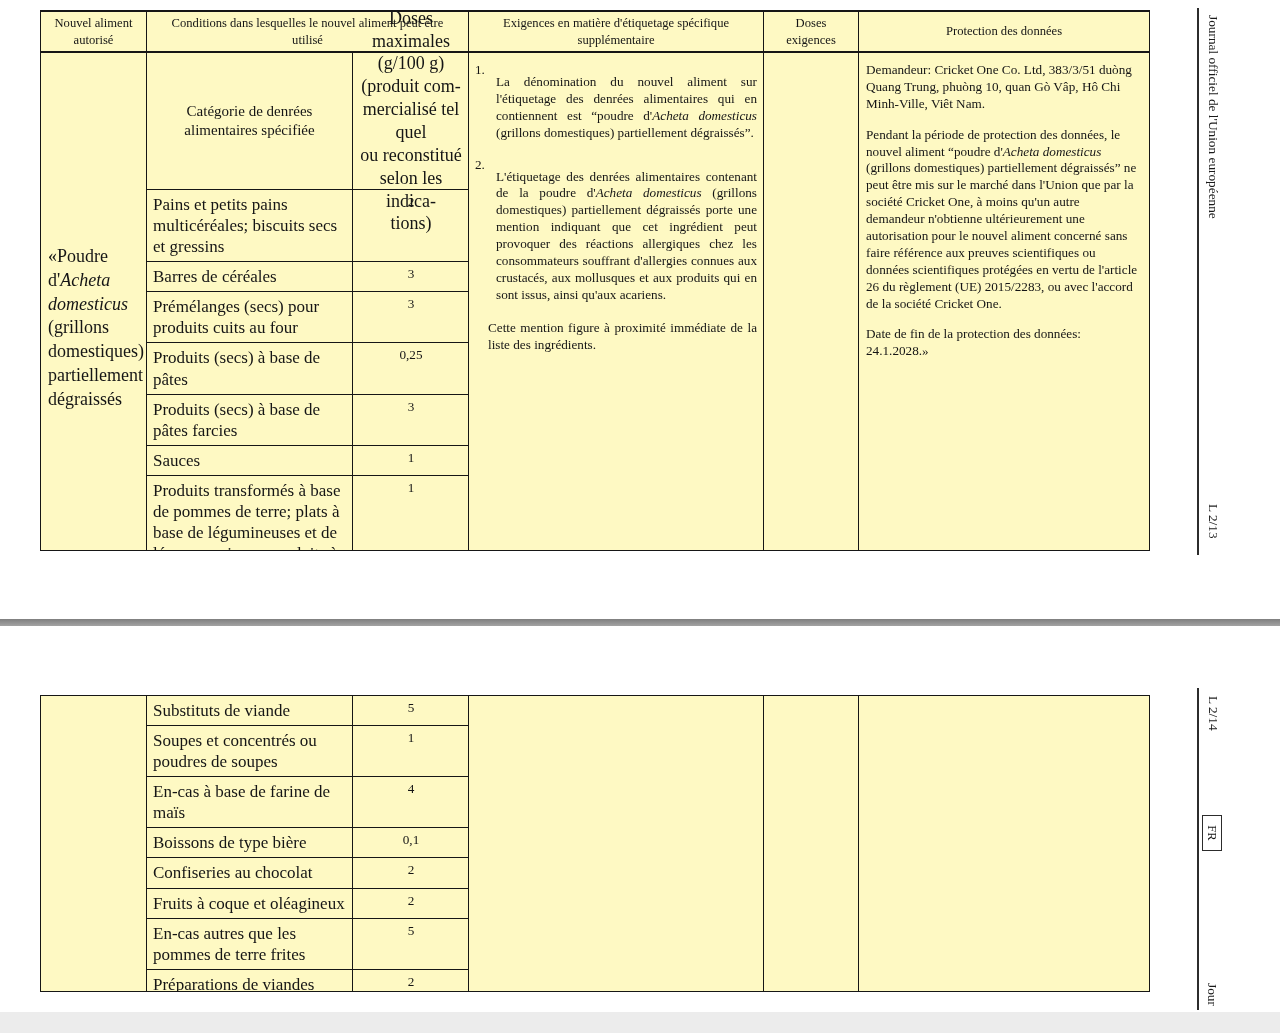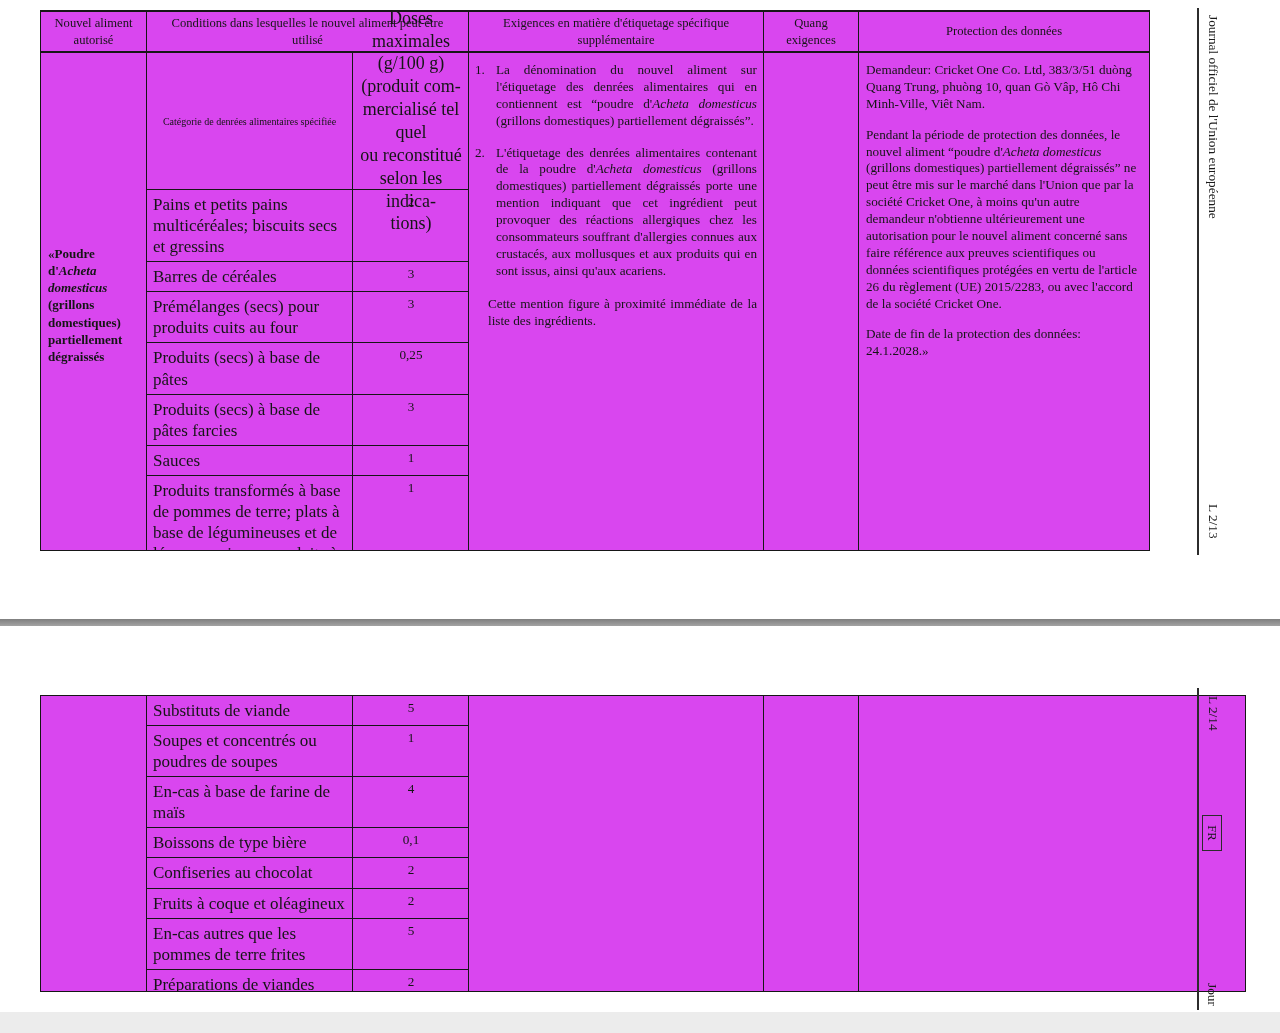--- a/index.html
+++ b/index.html
@@ -2,59 +2,59 @@
 <html><head>
 <meta charset="utf-8">
 <style>
   html,body{margin:0;padding:0;background:#fff;}
   #page{position:relative;width:1280px;height:1033px;background:#fff;overflow:hidden;
         font-family:"Liberation Serif","DejaVu Serif",serif;color:#151515;}
   .it{font-style:italic}
 
   
   .ojtable{position:absolute;left:40px;box-sizing:border-box;border:1px solid #161616;
-           display:flex;flex-direction:column;background:#d946ef;overflow:hidden;}
+           display:flex;flex-direction:column;background:#fef9c3;overflow:hidden;}
   #t1{top:10px;width:1110px;height:541px;border-top-width:2px;}
-  #t2{top:695px;width:1206px;height:297px;}
+  #t2{top:695px;width:1110px;height:297px;}
 
   .hdr-row{display:flex;height:41px;box-sizing:border-box;border-bottom:2px solid #161616;flex:none;}
   .body-row{display:flex;flex:1;min-height:0;}
 
   .col{box-sizing:border-box;border-right:1px solid #161616;}
   .col:last-child{border-right:none;}
   .c1{width:106px;flex:none;}
   .c2{width:322px;flex:none;display:flex;flex-direction:column;}
   .c3{width:295px;flex:none;}
   .c4{width:95px;flex:none;}
   .c5{flex:1;}
 
   .hdr-cell{display:flex;align-items:center;justify-content:center;text-align:center;
             font-size:12.6px;line-height:1.28;padding:2px 8px;}
 
   
-  .nf-name{padding:192px 4px 0 7px;font-weight:bold;font-size:13px;line-height:1.32;white-space:pre-line;}
+  .nf-name{padding:192px 4px 0 7px;font-weight:normal;font-size:18px;line-height:1.32;white-space:pre-line;}
 
   
   .sub-hdr{display:flex;height:137px;box-sizing:border-box;border-bottom:1px solid #161616;flex:none;}
   .subrow{display:flex;box-sizing:border-box;border-bottom:1px solid #161616;min-height:29px;flex:none;}
   .cat-cell{width:206px;flex:none;box-sizing:border-box;border-right:1px solid #161616;
             padding:4px 6px 4px 6px;font-size:17px;line-height:1.24;}
   .dose-cell{width:116px;flex:none;box-sizing:border-box;text-align:center;
              padding-top:4px;font-size:13.2px;line-height:1.24;}
-  .cat-hdr{display:flex;align-items:center;justify-content:center;text-align:center;font-size:10px;line-height:1.3;}
+  .cat-hdr{display:flex;align-items:center;justify-content:center;text-align:center;font-size:15px;line-height:1.3;}
   .dose-hdr{display:flex;align-items:center;justify-content:center;text-align:center;
             font-size:18px;line-height:1.27;white-space:pre-line;padding:2px 4px;}
   #t1 .subrow:last-of-type{flex:1;border-bottom:none;}
   #t2 .subrow.fill{flex:1;border-bottom:none;min-height:0;}
 
   
   .lab{padding:9px 6px 0 6px;font-size:13.2px;line-height:1.28;}
   .lab-item{display:flex;margin-bottom:15px;}
   .lab-num{width:21px;flex:none;}
-  .lab-txt{flex:1;text-align:justify;}
+  .lab-txt{flex:1;text-align:justify;margin-top:12px;}
   .lab-note{margin:16px 0 0 13px;text-align:justify;}
 
   
   .prot{padding:9px 8px 0 7px;font-size:13.2px;line-height:1.28;}
   .prot p{margin:0 0 14px 0;}
 
   
   .divider{position:absolute;left:0;top:619px;width:1280px;height:7px;
            background:linear-gradient(#7f7f7f,#a3a3a3);}
 
@@ -77,21 +77,21 @@
 </head>
 <body>
 
 <div id="page">
 
   <div id="t1" class="ojtable">
     <div class="hdr-row">
       <div class="col c1 hdr-cell">Nouvel aliment autorisé</div>
       <div class="col c2 hdr-cell">Conditions dans lesquelles le nouvel aliment peut être utilisé</div>
       <div class="col c3 hdr-cell">Exigences en matière d'étiquetage spécifique supplémentaire</div>
-      <div class="col c4 hdr-cell">Quang exigences</div>
+      <div class="col c4 hdr-cell">Doses exigences</div>
       <div class="col c5 hdr-cell">Protection des données</div>
     </div>
     <div class="body-row">
       <div class="col c1">
         <div class="nf-name"><span>«Poudre
 d'</span><span class="it">Acheta
 domesticus</span><span>
 (grillons
 domestiques)
 partiellement

